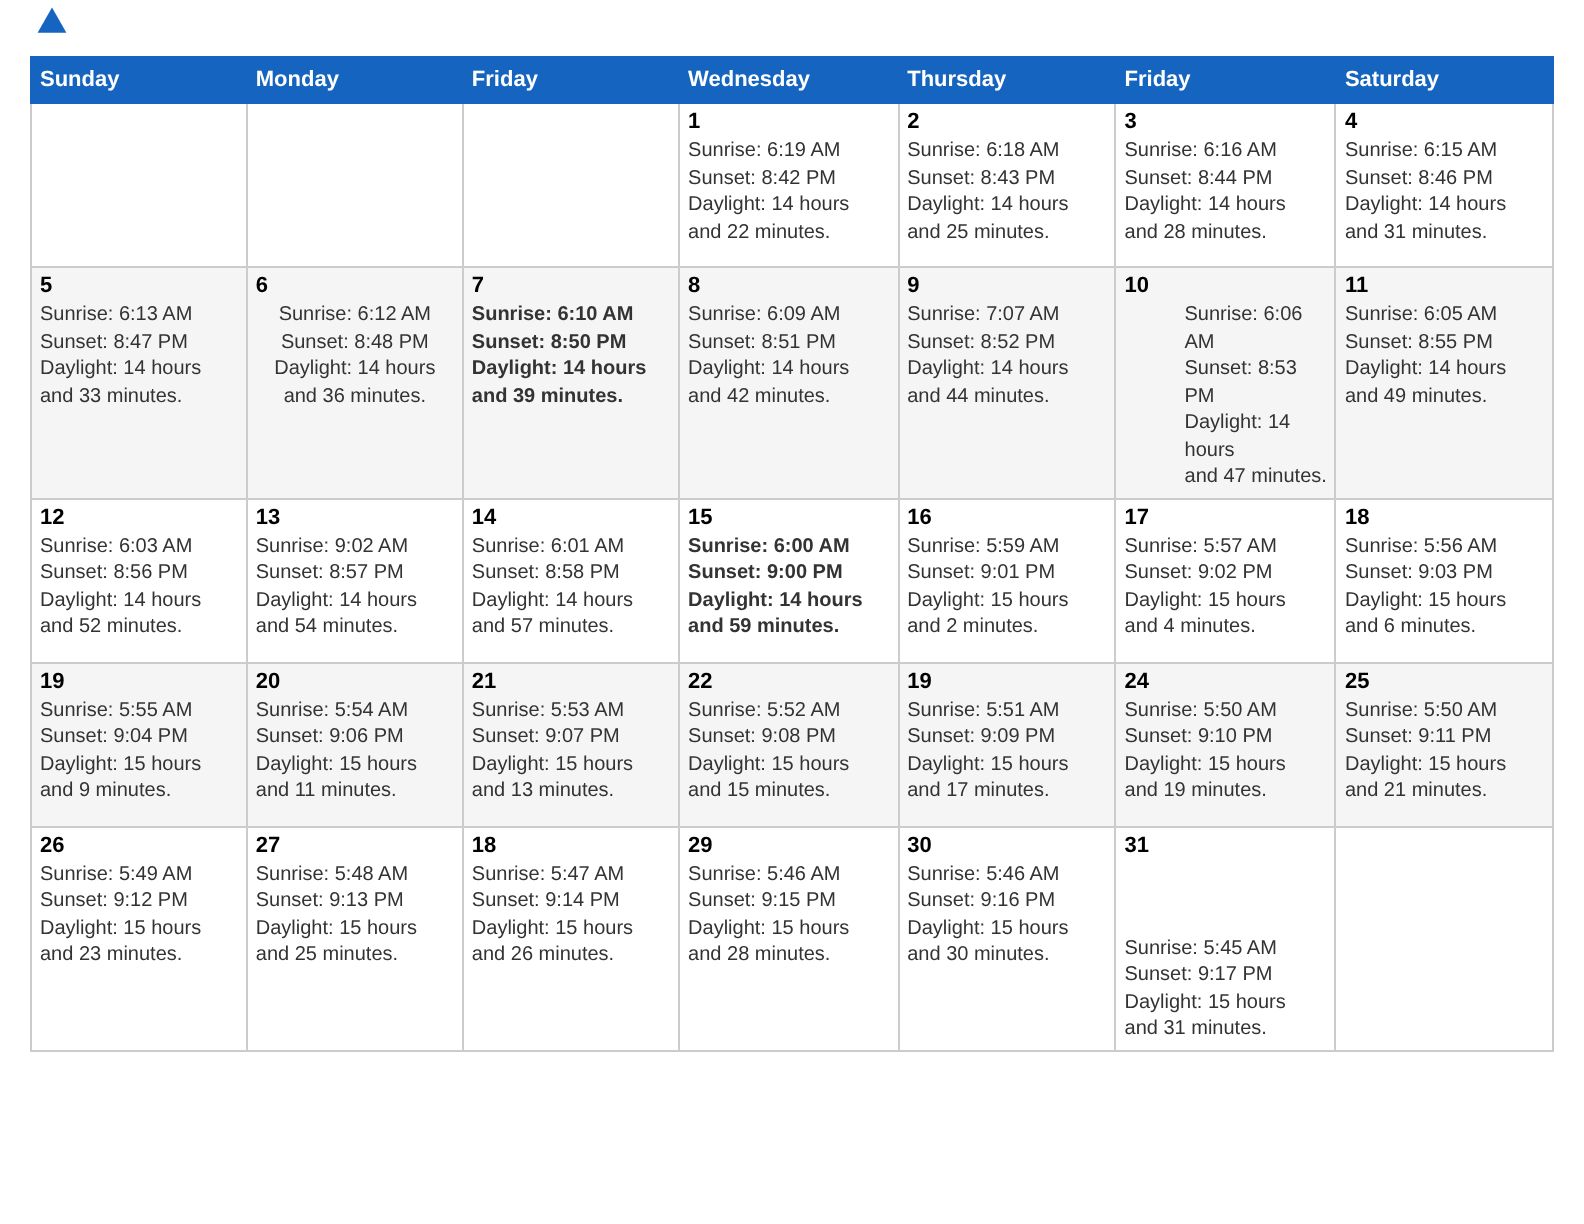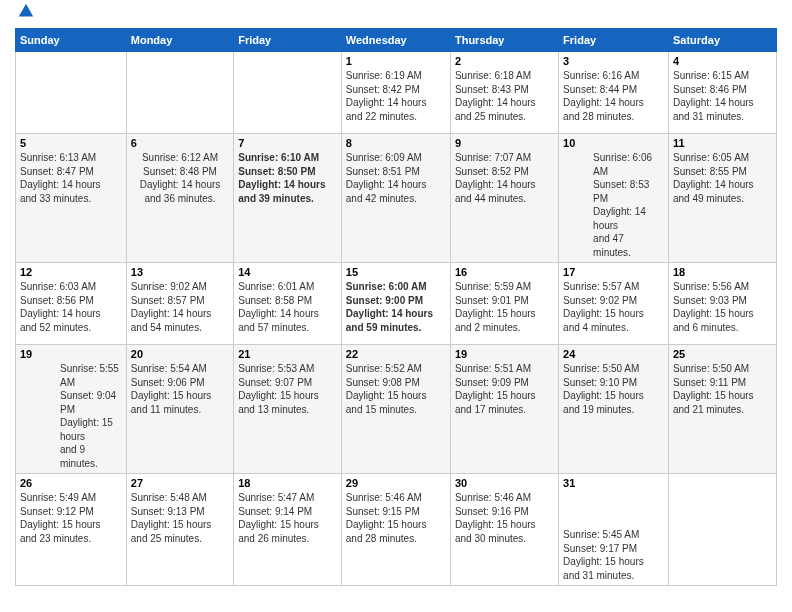--- a/index.html
+++ b/index.html
@@ -254,21 +254,21 @@
             <div class="day-number">18</div>
             <div class="cell-info" style="white-space: pre-line;">Sunrise: 5:56 AM
 Sunset: 9:03 PM
 Daylight: 15 hours
 and 6 minutes.</div>
           </td>
         </tr>
         <tr>
           <td>
             <div class="day-number">19</div>
-            <div class="cell-info" style="white-space: pre-line; margin-left: 40px;">Sunrise: 5:55 AM
+            <div class="cell-info" style="white-space: pre-line;">Sunrise: 5:55 AM
 Sunset: 9:04 PM
 Daylight: 15 hours
 and 9 minutes.</div>
           </td>
           <td>
             <div class="day-number">20</div>
             <div class="cell-info" style="white-space: pre-line;">Sunrise: 5:54 AM
 Sunset: 9:06 PM
 Daylight: 15 hours
 and 11 minutes.</div>

